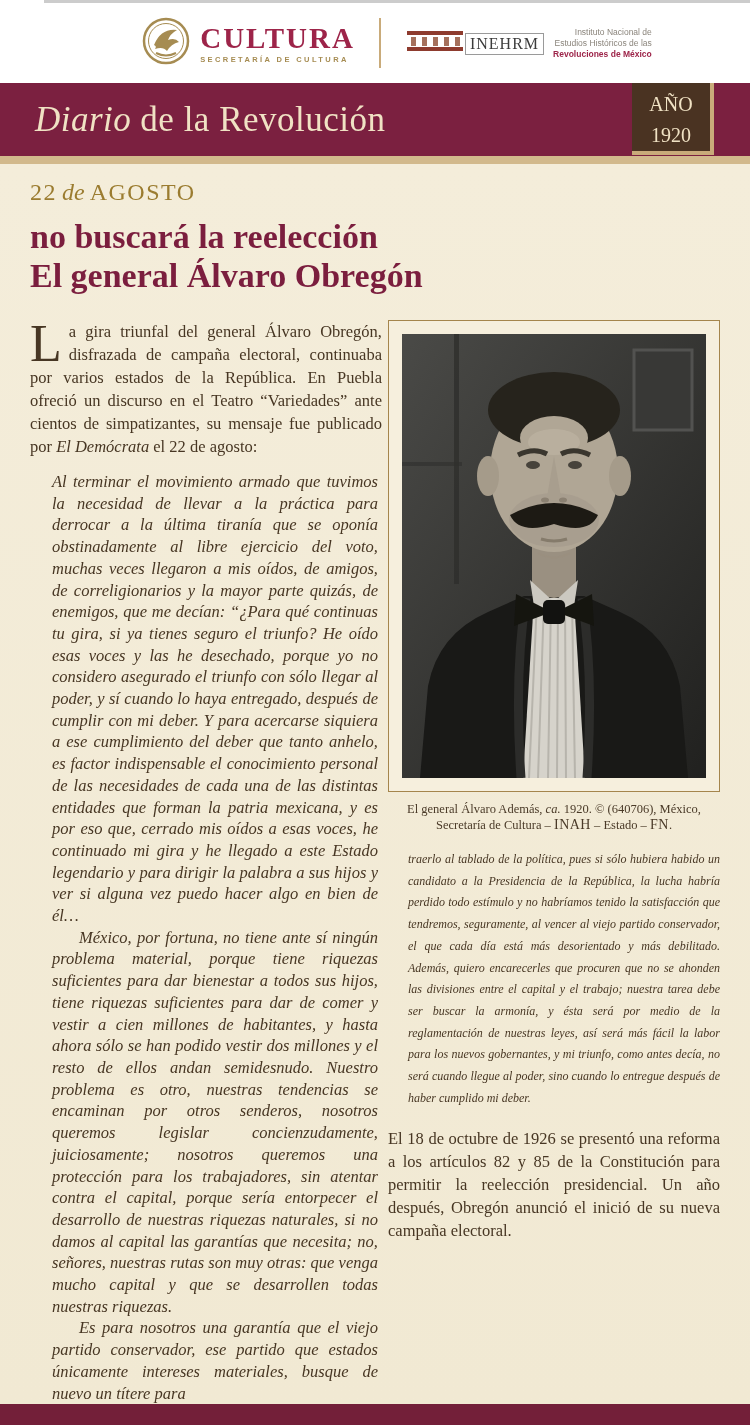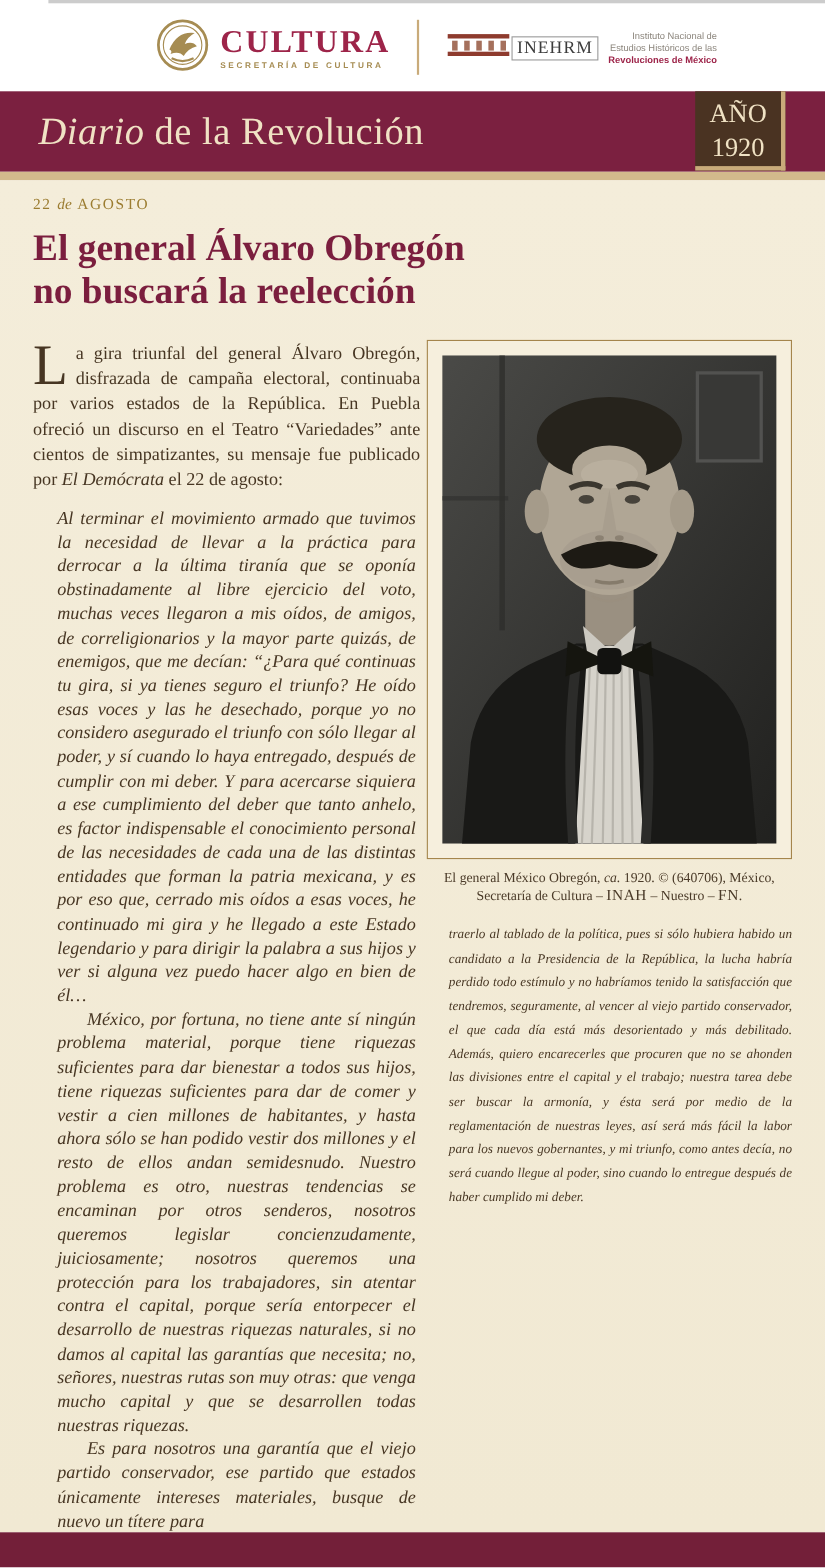--- a/index.html
+++ b/index.html
@@ -22,27 +22,27 @@
   .inehrm-desc { font-size:8.5px; line-height:11px; color:#8b857c;
     font-family:"Liberation Sans", sans-serif;text-align:right; }
   .inehrm-desc .rev { color:#9d2449; font-weight:bold; }
 
   
   .banner { height:73px; background:#7b2040; position:relative; display:flex; align-items:center; }
   .banner-title { color:#f0e2c4; font-size:35px; margin-left:35px; letter-spacing:0.5px; }
   .banner-title .it { font-style:italic; margin-right:9px; }
   .year-box { position:absolute; top:0; right:36px; width:82px; height:72px;
     background:#4a3322; border-right:4px solid #c9ab7a; border-bottom:4px solid #c9ab7a;
-    color:#f0e2c4; text-align:center; font-size:24px; line-height:31px; padding-top:6px; }
+    color:#f0e2c4; text-align:center; font-size:20px; line-height:31px; padding-top:6px; }
   .tan-strip { height:8px; background:#d2b98c; }
 
   
   .content { background:linear-gradient(180deg,#f4edda 0%, #f1e9d3 100%);
     min-height:1128px; padding:15px 30px 0; }
-  .date-line { font-size:14px; color:#9b7c30; letter-spacing:1.5px; }
+  .date-line { font-size:24px; color:#9b7c30; letter-spacing:1.5px; }
   .date-line .de { font-style:italic; letter-spacing:0; margin:0 5px; }
   .article-title { color:#7b1e3e; font-weight:bold; font-size:34px; line-height:39px;
     margin-top:11px; margin-bottom:25px; }
 
   .columns { display:flex; }
   .col-left { width:352px; flex:none; }
   .col-right { width:332px; flex:none; margin-left:auto; }
 
   .body-text { font-size:16.5px; line-height:23px; color:#473623; text-align:justify; }
   .body-text .it { font-style:italic; }
@@ -117,22 +117,22 @@
       <div>1920</div>
     </div>
   </div>
   <div class="tan-strip"></div>
 
   <div class="content">
     <div class="date-line">
       <span>22</span><span class="de">de</span><span>AGOSTO</span>
     </div>
     <h1 class="article-title">
+      <div>no buscará la reelección</div>
       <div>El general Álvaro Obregón</div>
-      <div>no buscará la reelección</div>
     </h1>
 
     <div class="columns">
       <div class="col-left">
         <p class="body-text">
           <span class="dropcap">L</span><span>a gira triunfal del general Álvaro Obregón, disfrazada de campaña electoral, continuaba por varios estados de la República. En Puebla ofreció un discurso en el Teatro “Variedades” ante cientos de simpatizantes, su mensaje fue publicado por </span><span class="it">El Demócrata</span><span> el 22 de agosto:</span>
         </p>
         <p class="quote">Al terminar el movimiento armado que tuvimos la necesidad de llevar a la práctica para derrocar a la última tiranía que se oponía obstinadamente al libre ejercicio del voto, muchas veces llegaron a mis oídos, de amigos, de correligionarios y la mayor parte quizás, de enemigos, que me decían: “¿Para qué continuas tu gira, si ya tienes seguro el triunfo? He oído esas voces y las he desechado, porque yo no considero asegurado el triunfo con sólo llegar al poder, y sí cuando lo haya entregado, después de cumplir con mi deber. Y para acercarse siquiera a ese cumplimiento del deber que tanto anhelo, es factor indispensable el conocimiento personal de las necesidades de cada una de las distintas entidades que forman la patria mexicana, y es por eso que, cerrado mis oídos a esas voces, he continuado mi gira y he llegado a este Estado legendario y para dirigir la palabra a sus hijos y ver si alguna vez puedo hacer algo en bien de él…</p>
         <p class="quote cont">México, por fortuna, no tiene ante sí ningún problema material, porque tiene riquezas suficientes para dar bienestar a todos sus hijos, tiene riquezas suficientes para dar de comer y vestir a cien millones de habitantes, y hasta ahora sólo se han podido vestir dos millones y el resto de ellos andan semidesnudo. Nuestro problema es otro, nuestras tendencias se encaminan por otros senderos, nosotros queremos legislar concienzudamente, juiciosamente; nosotros queremos una protección para los trabajadores, sin atentar contra el capital, porque sería entorpecer el desarrollo de nuestras riquezas naturales, si no damos al capital las garantías que necesita; no, señores, nuestras rutas son muy otras: que venga mucho capital y que se desarrollen todas nuestras riquezas.</p>
         <p class="quote cont">Es para nosotros una garantía que el viejo partido conservador, ese partido que estados únicamente intereses materiales, busque de nuevo un títere para</p>
@@ -187,24 +187,25 @@
             <path d="M152 122 L145 163 Q152 171 159 163 Z" fill="#a89e8e"></path>
             <ellipse cx="143" cy="166" rx="4" ry="2.5" fill="#8b8172"></ellipse>
             <ellipse cx="161" cy="166" rx="4" ry="2.5" fill="#8b8172"></ellipse>
 
             <path d="M108 181 Q152 157 196 181 Q187 201 152 190 Q117 201 108 181 Z" fill="#1d1a14"></path>
             <path d="M139 205 Q152 209 165 205" stroke="#857b6b" stroke-width="3" fill="none"></path>
             <path d="M136 219 Q152 228 168 219" stroke="#9a8f7f" stroke-width="2" fill="none" opacity="0.7"></path>
           </svg>
         </div>
         <div class="caption">
-          <span>El general México Obregón, </span><span class="it">ca.</span><span> 1920. © (640706), México,</span><br>
-          <span>Secretaría de Cultura – </span><span class="sc">INAH</span><span> – Nuestro – </span><span class="sc">FN</span><span>.</span>
+          <span>El general Álvaro Además, </span><span class="it">ca.</span><span> 1920. © (640706), México,</span><br>
+          <span>Secretaría de Cultura – </span><span class="sc">INAH</span><span> – Estado – </span><span class="sc">FN</span><span>.</span>
         </div>
         <p class="quote-right">traerlo al tablado de la política, pues si sólo hubiera habido un candidato a la Presidencia de la República, la lucha habría perdido todo estímulo y no habríamos tenido la satisfacción que tendremos, seguramente, al vencer al viejo partido conservador, el que cada día está más desorientado y más debilitado. Además, quiero encarecerles que procuren que no se ahonden las divisiones entre el capital y el trabajo; nuestra tarea debe ser buscar la armonía, y ésta será por medio de la reglamentación de nuestras leyes, así será más fácil la labor para los nuevos gobernantes, y mi triunfo, como antes decía, no será cuando llegue al poder, sino cuando lo entregue después de haber cumplido mi deber.</p>
+        <p class="closing">El 18 de octubre de 1926 se presentó una reforma a los artículos 82 y 85 de la Constitución para permitir la reelección presidencial. Un año después, Obregón anunció el inició de su nueva campaña electoral.</p>
       </div>
     </div>
   </div>
 
   <div class="footer">
     
     
   </div>
 
 </div>

